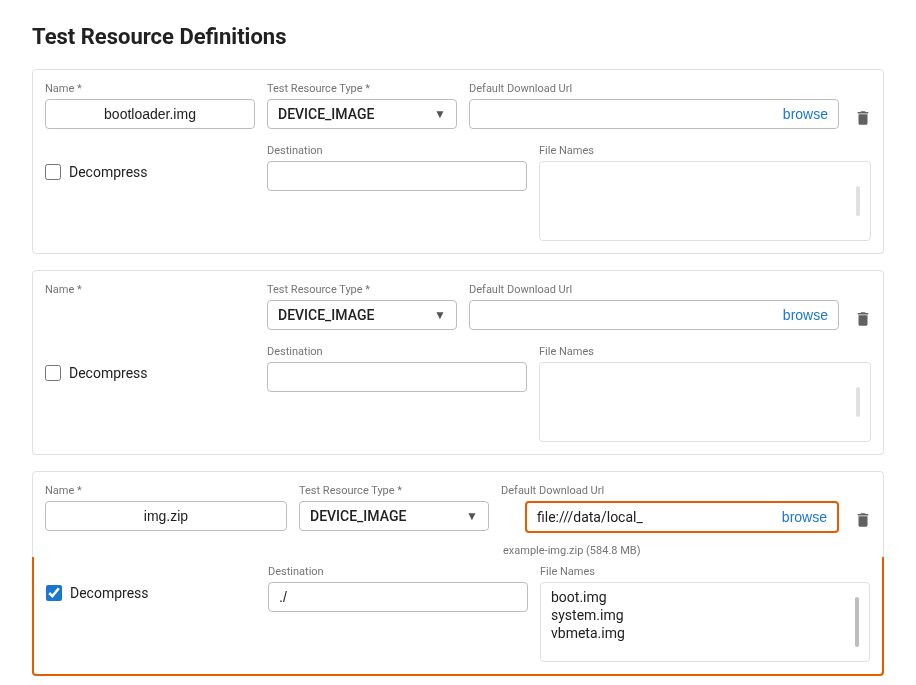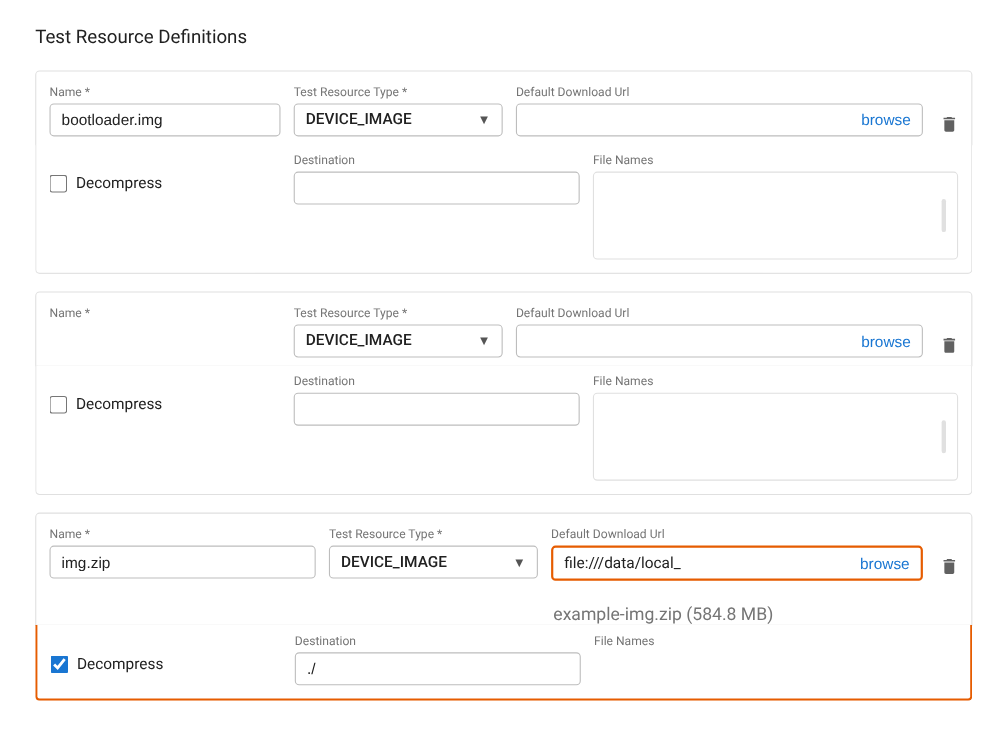--- a/index.html
+++ b/index.html
@@ -4,42 +4,43 @@
   <style>
     * { box-sizing: border-box; margin: 0; padding: 0; }
     body {
       font-family: 'Roboto', Arial, sans-serif;
       background: #fff;
       color: #333;
       padding: 24px 32px;
       font-size: 14px;
     }
     h1 {
-      font-size: 17px;
-      font-weight: 400;
+      font-size: 22px;
+      font-weight: 700;
       margin-bottom: 20px;
       color: #212121;
     }
     .field-group {
       display: flex;
       flex-direction: column;
     }
     .field-group label {
       font-size: 11px;
       color: #757575;
       margin-bottom: 4px;
     }
     .field-group input[type="text"] {
       border: 1px solid #bdbdbd;
       border-radius: 4px;
       padding: 6px 10px;
       font-size: 14px;
       color: #212121;
       outline: none;
       background: #fff;
+      text-align: center;
     }
     .resource-outer {
       display: flex;
       align-items: stretch;
       gap: 0;
     }
     .resource-inner {
       flex: 1;
     }
   </style>
@@ -154,41 +155,49 @@
             </div>
             <div class="field-group" style="flex: 0 0 190px;">
               <label>Test Resource Type *</label>
               <div class="select-wrapper" style="display: flex; align-items: center; border: 1px solid rgb(189, 189, 189); border-radius: 4px; background: rgb(255, 255, 255); padding: 6px 10px; width: 190px; cursor: pointer; justify-content: space-between;">
                 <span style="font-size: 14px; font-weight: 500; color: rgb(33, 33, 33);">DEVICE_IMAGE</span>
                 <span style="color: rgb(85, 85, 85); font-size: 12px;">▼</span>
               </div>
             </div>
             <div class="field-group" style="flex: 1 1 0%;">
               <label>Default Download Url</label>
-              <div style="display: flex; align-items: center; border: 2px solid rgb(230, 92, 0); border-radius: 4px; padding: 6px 10px; background: rgb(255, 255, 255); justify-content: space-between;">
+              <div style="display: flex; align-items: center; border: 2px solid rgb(230, 92, 0); border-radius: 4px; padding: 6px 10px; background: rgb(255, 255, 255); justify-content: space-between; margin-left: 24px;">
                 <span style="font-size: 14px; color: rgb(33, 33, 33); flex: 1 1 0%; overflow: hidden; text-overflow: ellipsis; white-space: nowrap;">file:///data/local_</span>
                 <button style="color: rgb(25, 118, 210); font-size: 14px; cursor: pointer; background: none; border: none; padding: 0px; margin-left: 8px; white-space: nowrap;">browse</button>
               </div>
-              <div style="font-size: 16px; color: rgb(117, 117, 117); margin-top: 21px; padding-left: 2px;">example-img.zip (584.8 MB)</div>
+              <div style="font-size: 11px; color: rgb(117, 117, 117); margin-top: 11px; padding-left: 2px;">example-img.zip (584.8 MB)</div>
             </div>
             <div style="display: flex; align-items: center; justify-content: center; width: 32px; height: 36px; cursor: pointer; margin-top: 18px; flex-shrink: 0; padding-right: 8px;">
               <svg width="18" height="18" viewBox="0 0 24 24" fill="#616161">
                 <path d="M6 19c0 1.1.9 2 2 2h8c1.1 0 2-.9 2-2V7H6v12zM19 4h-3.5l-1-1h-5l-1 1H5v2h14V4z"></path>
               </svg>
             </div>
           </div>
           <div style="display: flex; align-items: flex-start; padding: 8px 12px 12px; border-right: 2px solid rgb(230, 92, 0); border-bottom: 2px solid rgb(230, 92, 0); border-left: 2px solid rgb(230, 92, 0); border-image: initial; border-top: none; border-radius: 0px 0px 4px 4px; background: rgb(255, 255, 255); gap: 12px; margin-top: -1px;">
             <div style="display: flex; align-items: center; gap: 8px; flex: 0 0 210px; padding-top: 20px;">
               <input type="checkbox" checked="" style="width: 16px; height: 16px; cursor: pointer; accent-color: rgb(25, 118, 210);">
               <label style="font-size: 14px; color: rgb(33, 33, 33); cursor: pointer;">Decompress</label>
             </div>
             <div style="display: flex; flex-direction: column; flex: 1 1 0%; max-width: 260px;">
               <label style="font-size: 11px; color: rgb(117, 117, 117); margin-bottom: 4px;">Destination</label>
               <input type="text" value="./" style="border: 1px solid rgb(189, 189, 189); border-radius: 4px; padding: 6px 10px; font-size: 14px; color: rgb(33, 33, 33); outline: none;">
             </div>
             <div style="display: flex; flex-direction: column; flex: 1 1 0%;">
               <label style="font-size: 11px; color: rgb(117, 117, 117); margin-bottom: 4px;">File Names</label>
+              <div style="border: 1px solid rgb(224, 224, 224); border-radius: 4px; padding: 6px 10px; min-height: 80px; font-size: 14px; color: rgb(33, 33, 33); display: flex; align-items: flex-start; justify-content: space-between; background: rgb(255, 255, 255);">
+                <div style="display: flex; flex-direction: column; gap: 2px;">
+                  <span>boot.img</span>
+                  <span>system.img</span>
+                  <span>vbmeta.img</span>
+                </div>
+                <div style="width: 4px; background: rgb(189, 189, 189); border-radius: 2px; height: 50px; margin-left: 4px; align-self: center; flex-shrink: 0;"></div>
+              </div>
             </div>
           </div>
         </div>
       </div>
     </div>
   </div>
 
 </body></html>

